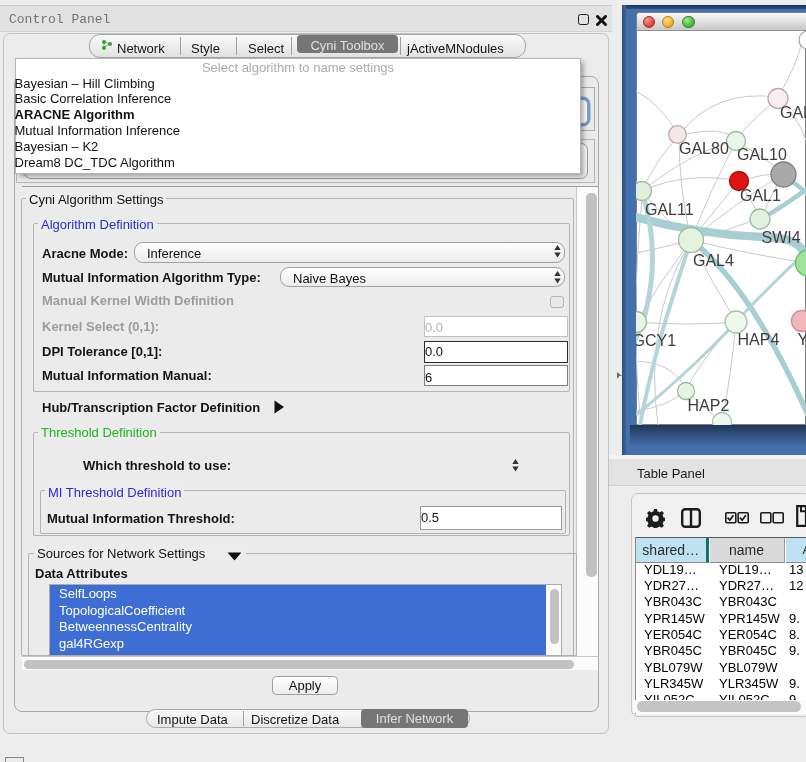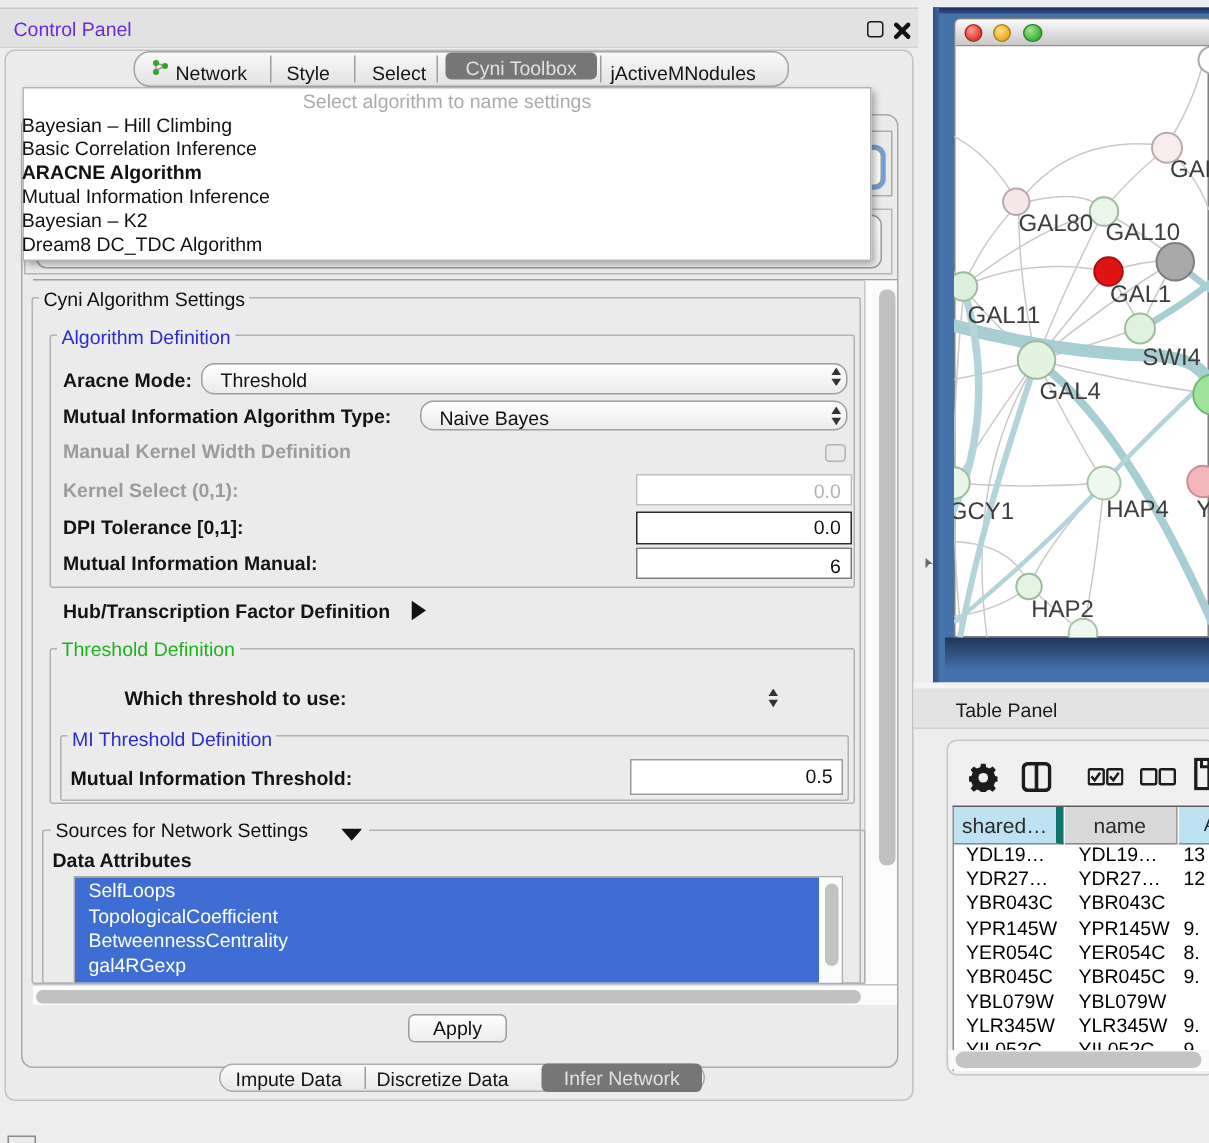--- a/index.html
+++ b/index.html
@@ -4,21 +4,21 @@
 <style>
 * { margin:0; padding:0; box-sizing:border-box; }
 html,body { width:806px; height:762px; overflow:hidden; }
 #root { position:relative; width:806px; height:762px; background:#ededed;
   font-family:"Liberation Sans", sans-serif; font-size:13px; color:#111; }
 .abs { position:absolute; }
 .bold { font-weight:bold; }
 
 #titlebar { left:0; top:5px; width:612px; height:27px; background:#e2e2e2;
   border-top:1px solid #c9c9c9; border-bottom:1px solid #d2d2d2; }
-#titlebar .t { position:absolute; left:9px; top:6px; color:#6d28d9; }
+#titlebar .t { position:absolute; left:9px; top:6px; color:#737373;font-family:Liberation Mono, monospace; }
 #floatic { left:578px; top:14px; width:11px; height:11px; border:1.8px solid #1a1a1a; border-radius:2.5px; }
 #outerpanel { left:3px; top:33px; width:606px; height:701px; background:#ececec;
   border:1px solid #c2c2c2; border-radius:7px; }
 
 #tabstrip { left:89px; top:34px; width:437px; height:24px;
   background:linear-gradient(#f9f9f9,#e2e2e2); border:1px solid #a5a5a5; border-radius:11px; }
 .tabsep { position:absolute; top:37px; width:1px; height:18px; background:#9d9d9d; }
 .tablbl { position:absolute; top:41px; color:#141414; }
 #darktab1 { left:297px; top:35px; width:101px; height:18px; background:#767676; border-radius:4px; }
 #darktab1 span { position:absolute; width:100%; text-align:center; top:3px; color:#e0e0e0; }
@@ -35,21 +35,21 @@
 
 #scrollpane { left:22px; top:186px; width:576px; height:484px; border-top:1px solid #9f9f9f;
   border-bottom:1px solid #9f9f9f; }
 #vtrack { left:575.5px; top:187px; width:22.5px; height:469px; background:#fbfbfb; border-left:1px solid #c6c6c6; }
 #vthumb { left:585.5px; top:193px; width:11px; height:384px; background:#c1c1c1; border-radius:5px; }
 #htrack { left:22px; top:656px; width:576px; height:14px; background:#fbfbfb; border-top:1px solid #c6c6c6; }
 #hthumb { left:24px; top:659.5px; width:550px; height:9.5px; background:#c1c1c1; border-radius:5px; }
 
 .grp { position:absolute; border:1px solid #b2b2b2; border-radius:2px; }
 .grplbl { position:absolute; background:#ececec; padding:0 3px; }
-.fld { position:absolute; background:#fff; border:1px solid #c0c0c0; text-align:right;
+.fld { position:absolute; background:#fff; border:1px solid #c0c0c0; text-align:left;
   padding-right:6px; }
 .combo { position:absolute; background:linear-gradient(#ffffff,#ebebeb); border:1px solid #a0a0a0;
   border-radius:9px; }
 .combo .cv { position:absolute; left:12px; top:3px; color:#111; }
 .lbl { position:absolute; color:#141414; }
 .glbl { position:absolute; color:#9b9b9b; }
 </style>
 </head>
 <body>
 <div id="root">
@@ -92,21 +92,21 @@
   <div class="abs" id="htrack"></div>
   <div class="abs" id="hthumb"></div>
 
   <div class="grp" style="left:21px;top:198px;width:553px;height:458px"></div>
   <div class="grplbl" style="left:26px;top:192px">Cyni Algorithm Settings</div>
 
   <div class="grp" style="left:33px;top:223px;width:537px;height:169px"></div>
   <div class="grplbl" style="left:38px;top:217px;color:#2a2ad4">Algorithm Definition</div>
   <span class="lbl bold" style="left:42px;top:245.5px">Aracne Mode:</span>
   <div class="combo" style="left:134px;top:242px;width:431px;height:21px">
-      <span class="cv">Threshold</span>
+      <span class="cv">Inference</span>
     </div>
   <span class="lbl bold" style="left:42px;top:270px">Mutual Information Algorithm Type:</span>
   <div class="combo" style="left:280px;top:266.5px;width:285px;height:20.5px">
       <span class="cv">Naive Bayes</span>
     </div>
   <span class="glbl bold" style="left:42px;top:293px">Manual Kernel Width Definition</span>
   <div class="abs" style="left:550px;top:296px;width:14px;height:12px;background:#e9e9e9;border:1px solid #b2b2b2;border-radius:3px"></div>
   <span class="glbl bold" style="left:42px;top:319px">Kernel Select (0,1):</span>
   <div class="fld" style="left:424px;top:315.5px;width:143.5px;height:21px;line-height:22px;color:#b2b2b2">0.0</div>
   <span class="lbl bold" style="left:42px;top:344px">DPI Tolerance [0,1]:</span>
@@ -283,21 +283,21 @@
   <svg class="abs" style="left:760px;top:512px" width="24" height="12" viewBox="0 0 24 12">
     <rect x="0.8" y="0.8" width="10" height="10" rx="1" fill="none" stroke="#1c1c1c" stroke-width="1.6"></rect>
     <rect x="13.2" y="0.8" width="10" height="10" rx="1" fill="none" stroke="#1c1c1c" stroke-width="1.6"></rect>
   </svg>
   <svg class="abs" style="left:796px;top:505px" width="10" height="22" viewBox="0 0 10 22">
     <path d="M1.2 1.2 h8.8 v19.6 h-8.8 Z" fill="none" stroke="#1c1c1c" stroke-width="2.2"></path>
     <path d="M5 1.2 v5 h5" fill="none" stroke="#1c1c1c" stroke-width="2"></path>
   </svg>
 
   <div class="abs" style="left:635px;top:536.5px;width:171px;height:177px;background:#fff;border-top:1.5px solid #5a5a5a;border-left:1px solid #8a8a8a"></div>
-  <div class="abs" style="left:636px;top:538px;width:72.5px;height:24.5px;background:#bee2f2;border-right:5px solid #0f766e;border-bottom:1px solid #8a8a8a;text-align:center;line-height:24.5px;color:#2a2a2a;font-size:14px">shared…</div>
+  <div class="abs" style="left:636px;top:538px;width:72.5px;height:24.5px;background:#bee2f2;border-right:3px solid #0f766e;border-bottom:1px solid #8a8a8a;text-align:center;line-height:24.5px;color:#2a2a2a;font-size:14px">shared…</div>
   <div class="abs" style="left:709.5px;top:538px;width:75px;height:24.5px;background:#d9d9d9;border-right:1px solid #9a9a9a;border-bottom:1px solid #8a8a8a;text-align:center;line-height:24.5px;color:#2a2a2a;font-size:14px">name</div>
   <div class="abs" style="left:785.5px;top:538px;width:21px;height:24.5px;background:#bee2f2;border-bottom:1px solid #8a8a8a;color:#2a2a2a">
       <span style="position:absolute;left:17px;top:4px">A</span>
     </div>
   <div class="abs" style="left:636px;top:561.5px;width:170px;height:138.3px;overflow:hidden;color:#000">
     <div style="position:absolute;left:8px;top:0px;line-height:16.34px">YDL19…<br>YDR27…<br>YBR043C<br>YPR145W<br>YER054C<br>YBR045C<br>YBL079W<br>YLR345W<br>YIL052C</div>
     <div style="position:absolute;left:83px;top:0px;line-height:16.34px">YDL19…<br>YDR27…<br>YBR043C<br>YPR145W<br>YER054C<br>YBR045C<br>YBL079W<br>YLR345W<br>YIL052C</div>
     <div style="position:absolute;left:153px;top:0px;line-height:16.34px">13<br>12<br>&nbsp;<br>9.<br>8.<br>9.<br>&nbsp;<br>9.<br>9.</div>
   </div>
   <div class="abs" style="left:633px;top:699.8px;width:173px;height:13px;background:#fafafa"></div>

